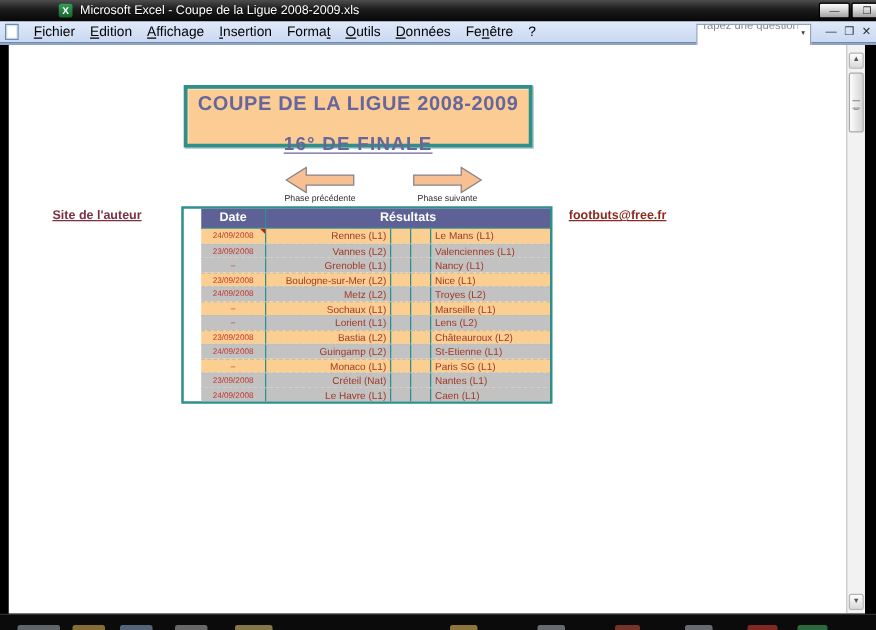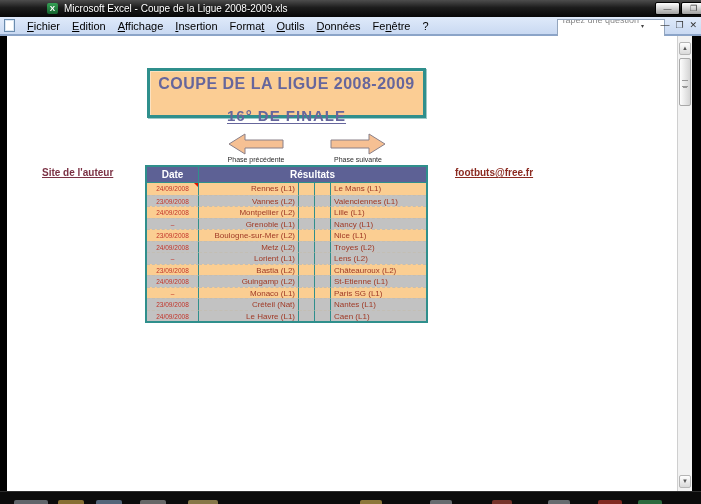--- a/index.html
+++ b/index.html
@@ -22,21 +22,21 @@
 
   
   .menubar{position:absolute;left:0;top:17px;width:701px;height:17px;box-sizing:content-box;
     background:linear-gradient(#dfeafa,var(--menubar-bg,#c9d9f2));border-bottom:2px solid #8ba4c8;
     display:flex;align-items:center;font-size:11px;color:#000;}
   .doc-icon{width:9px;height:11px;margin-left:4px;background:#fff;border:1px solid #6a8cae;
     box-shadow:inset 0 0 0 1px #dce8f4;flex:0 0 auto;}
   .menu-items{display:flex;align-items:center;margin-left:6px;}
   .menu-item{padding:1px 6px;cursor:default;white-space:nowrap;}
   .menu-item u{text-underline-offset:1px;}
-  .question-box{position:absolute;left:557px;top:2px;width:108px;height:13px;box-sizing:border-box;
+  .question-box{position:absolute;left:557px;top:2px;width:92px;height:13px;box-sizing:border-box;
     border:1px solid #93a5bd;background:#fff;font-size:9px;color:#777;padding:0 10px 16px 3px;
     font-family:"Liberation Sans",sans-serif;}
   .question-box::placeholder{color:#888;}
   .combo-arrow{position:absolute;left:641px;top:5px;font-size:6px;color:#444;}
   .doc-win-controls{position:absolute;right:4px;top:2px;display:flex;gap:6px;font-size:9px;color:#333;}
   .doc-win-controls span{cursor:default;line-height:13px;}
 
   
   .sheet{position:absolute;left:7px;top:36px;width:670px;height:455px;background:#fff;}
 
@@ -56,21 +56,21 @@
   .arrow-prev{left:221px;} .arrow-next{left:323px;}
   .arrow-label{position:absolute;top:120px;font-size:7px;color:#2b2b2b;text-align:center;width:100px;}
   .label-prev{left:199px;} .label-next{left:301px;}
 
   
   .sheet-link{position:absolute;top:131px;font-size:10px;font-weight:bold;text-decoration:underline;cursor:pointer;}
   .link-author{left:35px;color:var(--link-author,#7b3144);}
   .link-email{left:448px;color:var(--link-email,#8b2a20);}
 
   
-  .results-table{position:absolute;left:138px;top:129px;border:2px solid var(--table-border,#2f8f8c);background:#fff;}
+  .results-table{position:absolute;left:138px;top:129px;border:2px solid var(--table-border,#2f8f8c);background:#fff;padding-left:14px;}
   .thead,.trow{display:grid;grid-template-columns:52px 100px 16px 16px 95px;}
   .thead{height:15px;background:var(--header-bg,#5d6195);color:var(--header-text,#fff);
     font-size:10px;font-weight:bold;border-bottom:1px solid var(--table-border,#2f8f8c);}
   .thead .hcell{display:flex;align-items:center;justify-content:center;}
   .hcell-date{border-right:1px solid var(--table-border,#2f8f8c);box-sizing:border-box;}
   .hcell-results{grid-column:2/6;}
   .trow{height:11.5px;}
   .trow.orange{background:var(--row-orange,#fbce92);}
   .trow.gray{background:var(--row-gray,#c2c2c2);}
   .cell{box-sizing:border-box;border-right:1px solid var(--table-border,#2f8f8c);
@@ -170,47 +170,47 @@
             <div class="cell score"></div>
             <div class="cell away">Le Mans (L1)</div>
           </div>
           <div class="trow gray">
             <div class="cell date">23/09/2008</div>
             <div class="cell home">Vannes (L2)</div>
             <div class="cell score"></div>
             <div class="cell score"></div>
             <div class="cell away">Valenciennes (L1)</div>
           </div>
-          <div class="trow orange">
-            <div class="cell date">24/09/2008</div>
-            <div class="cell home">Montpellier (L2)</div>
-            <div class="cell score"></div>
-            <div class="cell score"></div>
-            <div class="cell away">Lille (L1)</div>
-          </div>
           <div class="trow gray">
             <div class="cell date">–</div>
             <div class="cell home">Grenoble (L1)</div>
             <div class="cell score"></div>
             <div class="cell score"></div>
             <div class="cell away">Nancy (L1)</div>
           </div>
           <div class="trow orange">
             <div class="cell date">23/09/2008</div>
             <div class="cell home">Boulogne-sur-Mer (L2)</div>
             <div class="cell score"></div>
             <div class="cell score"></div>
             <div class="cell away">Nice (L1)</div>
           </div>
           <div class="trow gray">
             <div class="cell date">24/09/2008</div>
             <div class="cell home">Metz (L2)</div>
             <div class="cell score"></div>
             <div class="cell score"></div>
             <div class="cell away">Troyes (L2)</div>
+          </div>
+          <div class="trow orange">
+            <div class="cell date">–</div>
+            <div class="cell home">Sochaux (L1)</div>
+            <div class="cell score"></div>
+            <div class="cell score"></div>
+            <div class="cell away">Marseille (L1)</div>
           </div>
           <div class="trow gray">
             <div class="cell date">–</div>
             <div class="cell home">Lorient (L1)</div>
             <div class="cell score"></div>
             <div class="cell score"></div>
             <div class="cell away">Lens (L2)</div>
           </div>
           <div class="trow orange">
             <div class="cell date">23/09/2008</div>

